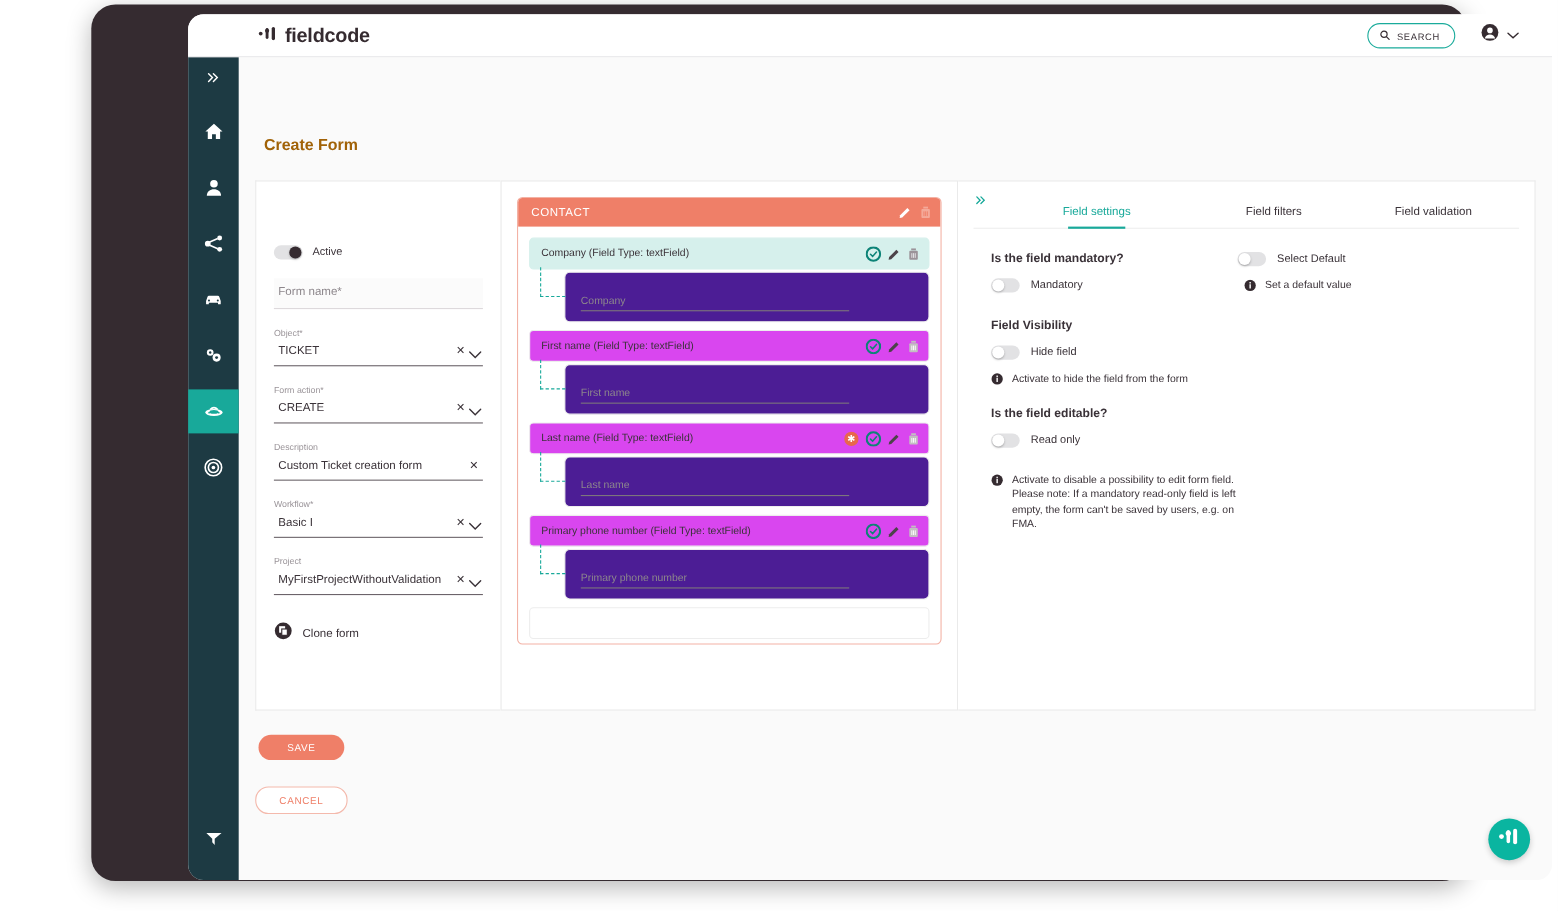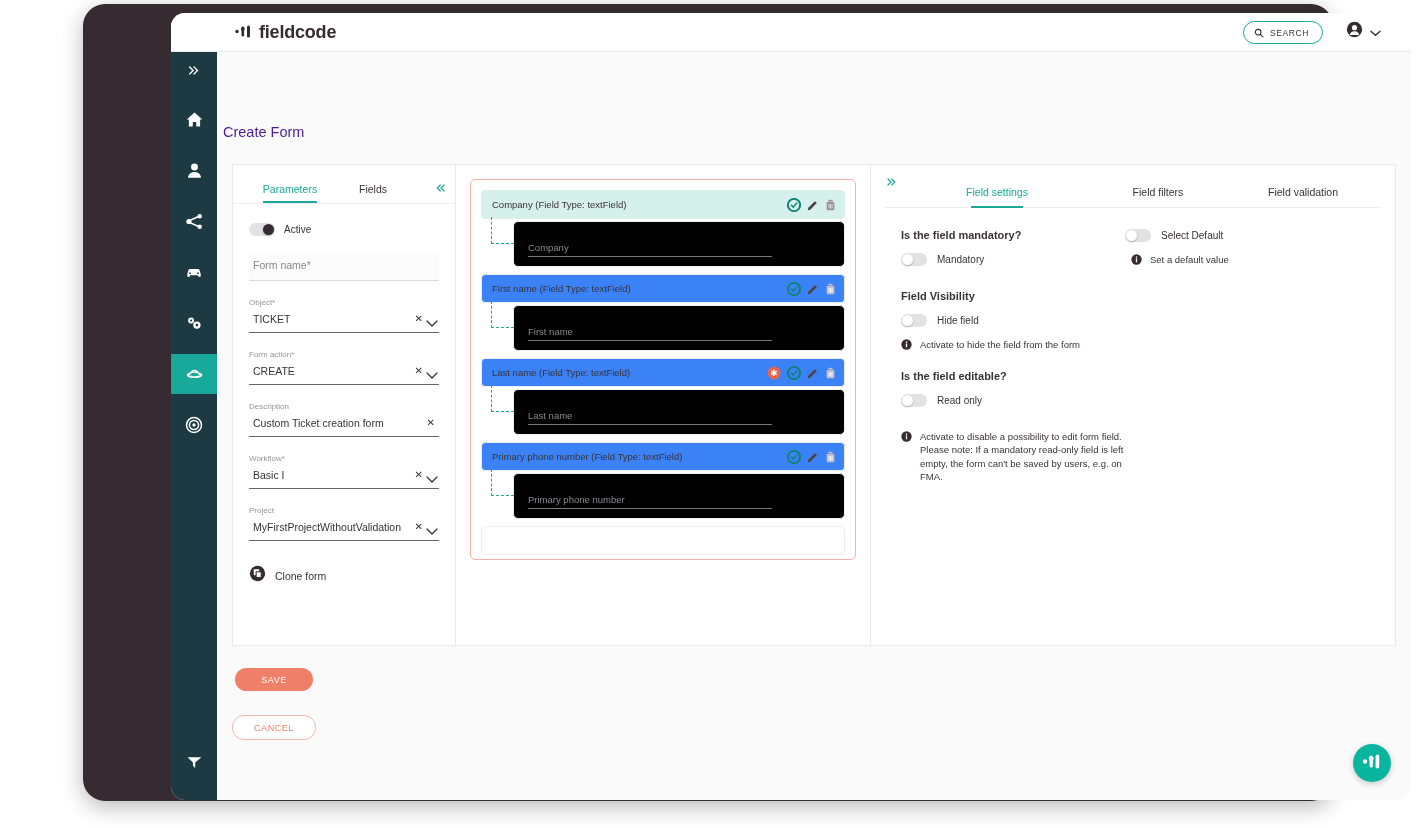--- a/index.html
+++ b/index.html
@@ -91,22 +91,22 @@
   }
 
   
   .page {
     position: absolute; left: 46px; top: 38px;
     width: 1194px; height: 749px;
     background: #fafafa;
     overflow: hidden;
   }
   .page-title {
-    position: absolute; left: 6px; top: 73px;
-    font-size: 14.5px; color: #4c1d95; font-weight: 400;
+    position: absolute; left: 23px; top: 73px;
+    font-size: 14.5px; color: #a16207; font-weight: 700;
   }
 
   .content {
     position: absolute; left: 15px; top: 113px;
     width: 1164px; height: 482px;
     display: flex;
   }
 
   
   .panel-left {
@@ -186,36 +186,36 @@
     display: flex; align-items: center; padding: 0 8px 0 12px;
     color: #ffffff;
   }
   .section-title { font-size: 10.5px; letter-spacing: .5px; flex: 1; }
   .section-head .ico { cursor: pointer; margin-left: 7px; display:flex; }
 
   .section-body { padding: 10px 10px 4px 10px; }
   .field-block { margin-bottom: 7px; }
   .field-row {
     border: 1px solid #ededed; border-radius: 4px;
-    background: #3b82f6; height: 27px;
+    background: #d946ef; height: 27px;
     display: flex; align-items: center; padding: 0 8px 0 10px;
   }
   .field-row.selected { background: #d6f0ec; border-color:#d6f0ec; }
   .field-row .name { font-size: 9.5px; color: #3a3238; flex: 1; }
   .field-row .acts { display: flex; align-items: center; gap: 6px; }
   .field-row .acts .ico { cursor: pointer; display:flex; }
 
   .preview-wrap { position: relative; padding-left: 32px; margin-top: 2px; }
   .connector {
     position: absolute; left: 10px; top: -4px; width: 22px; height: 26px;
     border-left: 1.6px dashed #18a99a;
     border-bottom: 1.6px dashed #18a99a;
   }
   .preview-card {
-    border: 1px solid #eeeeee; border-radius: 5px; background: #000000;
+    border: 1px solid #eeeeee; border-radius: 5px; background: #4c1d95;
     height: 44px; padding: 0 14px; display: flex; align-items: flex-end;
   }
   .preview-input {
     width: 244px; border-bottom: 1px solid #7d767c; padding-bottom: 3px; margin-bottom: 9px;
     font-size: 9.5px; color: #8d878c;
   }
   .partial-row {
     border: 1px solid #ededed; border-radius: 4px; height: 27px; background: #fff;
   }
 
@@ -389,30 +389,20 @@
           </svg>
         </div>
       </div>
 
       <div class="page">
         <div class="page-title">Create Form</div>
 
         <div class="content">
 
           <div class="panel-left">
-            <div class="tabs-left">
-              <div class="tab t1">Parameters</div>
-              <div class="tab t2">Fields</div>
-              <div class="collapse-left">
-                <svg width="12" height="10" viewBox="0 0 16 12">
-                  <polyline points="7,2 3,6 7,10" fill="none" stroke="#18a99a" stroke-width="1.6" stroke-linecap="round"></polyline>
-                  <polyline points="12,2 8,6 12,10" fill="none" stroke="#18a99a" stroke-width="1.6" stroke-linecap="round"></polyline>
-                </svg>
-              </div>
-            </div>
 
             <div class="params">
               <div class="toggle-row">
                 <div class="tgl on">
                     <div class="knob"></div>
                   </div>
                 <span class="tgl-label">Active</span>
               </div>
 
               <div class="field">
@@ -490,20 +480,37 @@
                   </svg>
                 </span>
                 <span class="clone-label">Clone form</span>
               </div>
             </div>
           </div>
 
           <div class="panel-mid">
             <div class="mid-scroll">
               <div class="section-card">
+                <div class="section-head">
+                  <span class="section-title">CONTACT</span>
+                  <span class="ico">
+                    <svg width="12" height="12" viewBox="0 0 14 14">
+                      <path d="M1.5 10.2 L9.2 2.5 L11.5 4.8 L3.8 12.5 L1 13 Z" fill="#ffffff"></path>
+                    </svg>
+                  </span>
+                  <span class="ico">
+                    <svg width="11" height="12" viewBox="0 0 12 14">
+                      <rect x="1.5" y="3.5" width="9" height="9.5" rx="1" fill="#f4a999"></rect>
+                      <rect x="3.5" y="1" width="5" height="2" fill="#f4a999"></rect>
+                      <line x1="4.2" y1="6" x2="4.2" y2="11" stroke="#ef7f68" stroke-width="1"></line>
+                      <line x1="6" y1="6" x2="6" y2="11" stroke="#ef7f68" stroke-width="1"></line>
+                      <line x1="7.8" y1="6" x2="7.8" y2="11" stroke="#ef7f68" stroke-width="1"></line>
+                    </svg>
+                  </span>
+                </div>
 
                 <div class="section-body">
 
                   <div class="field-block">
                     <div class="field-row selected">
                       <span class="name">Company (Field Type: textField)</span>
                       <span class="acts">
                         <span class="ico">
                           <svg width="14" height="14" viewBox="0 0 16 16">
                             <circle cx="8" cy="8" r="7" fill="none" stroke="#0d8377" stroke-width="2.2"></circle>

